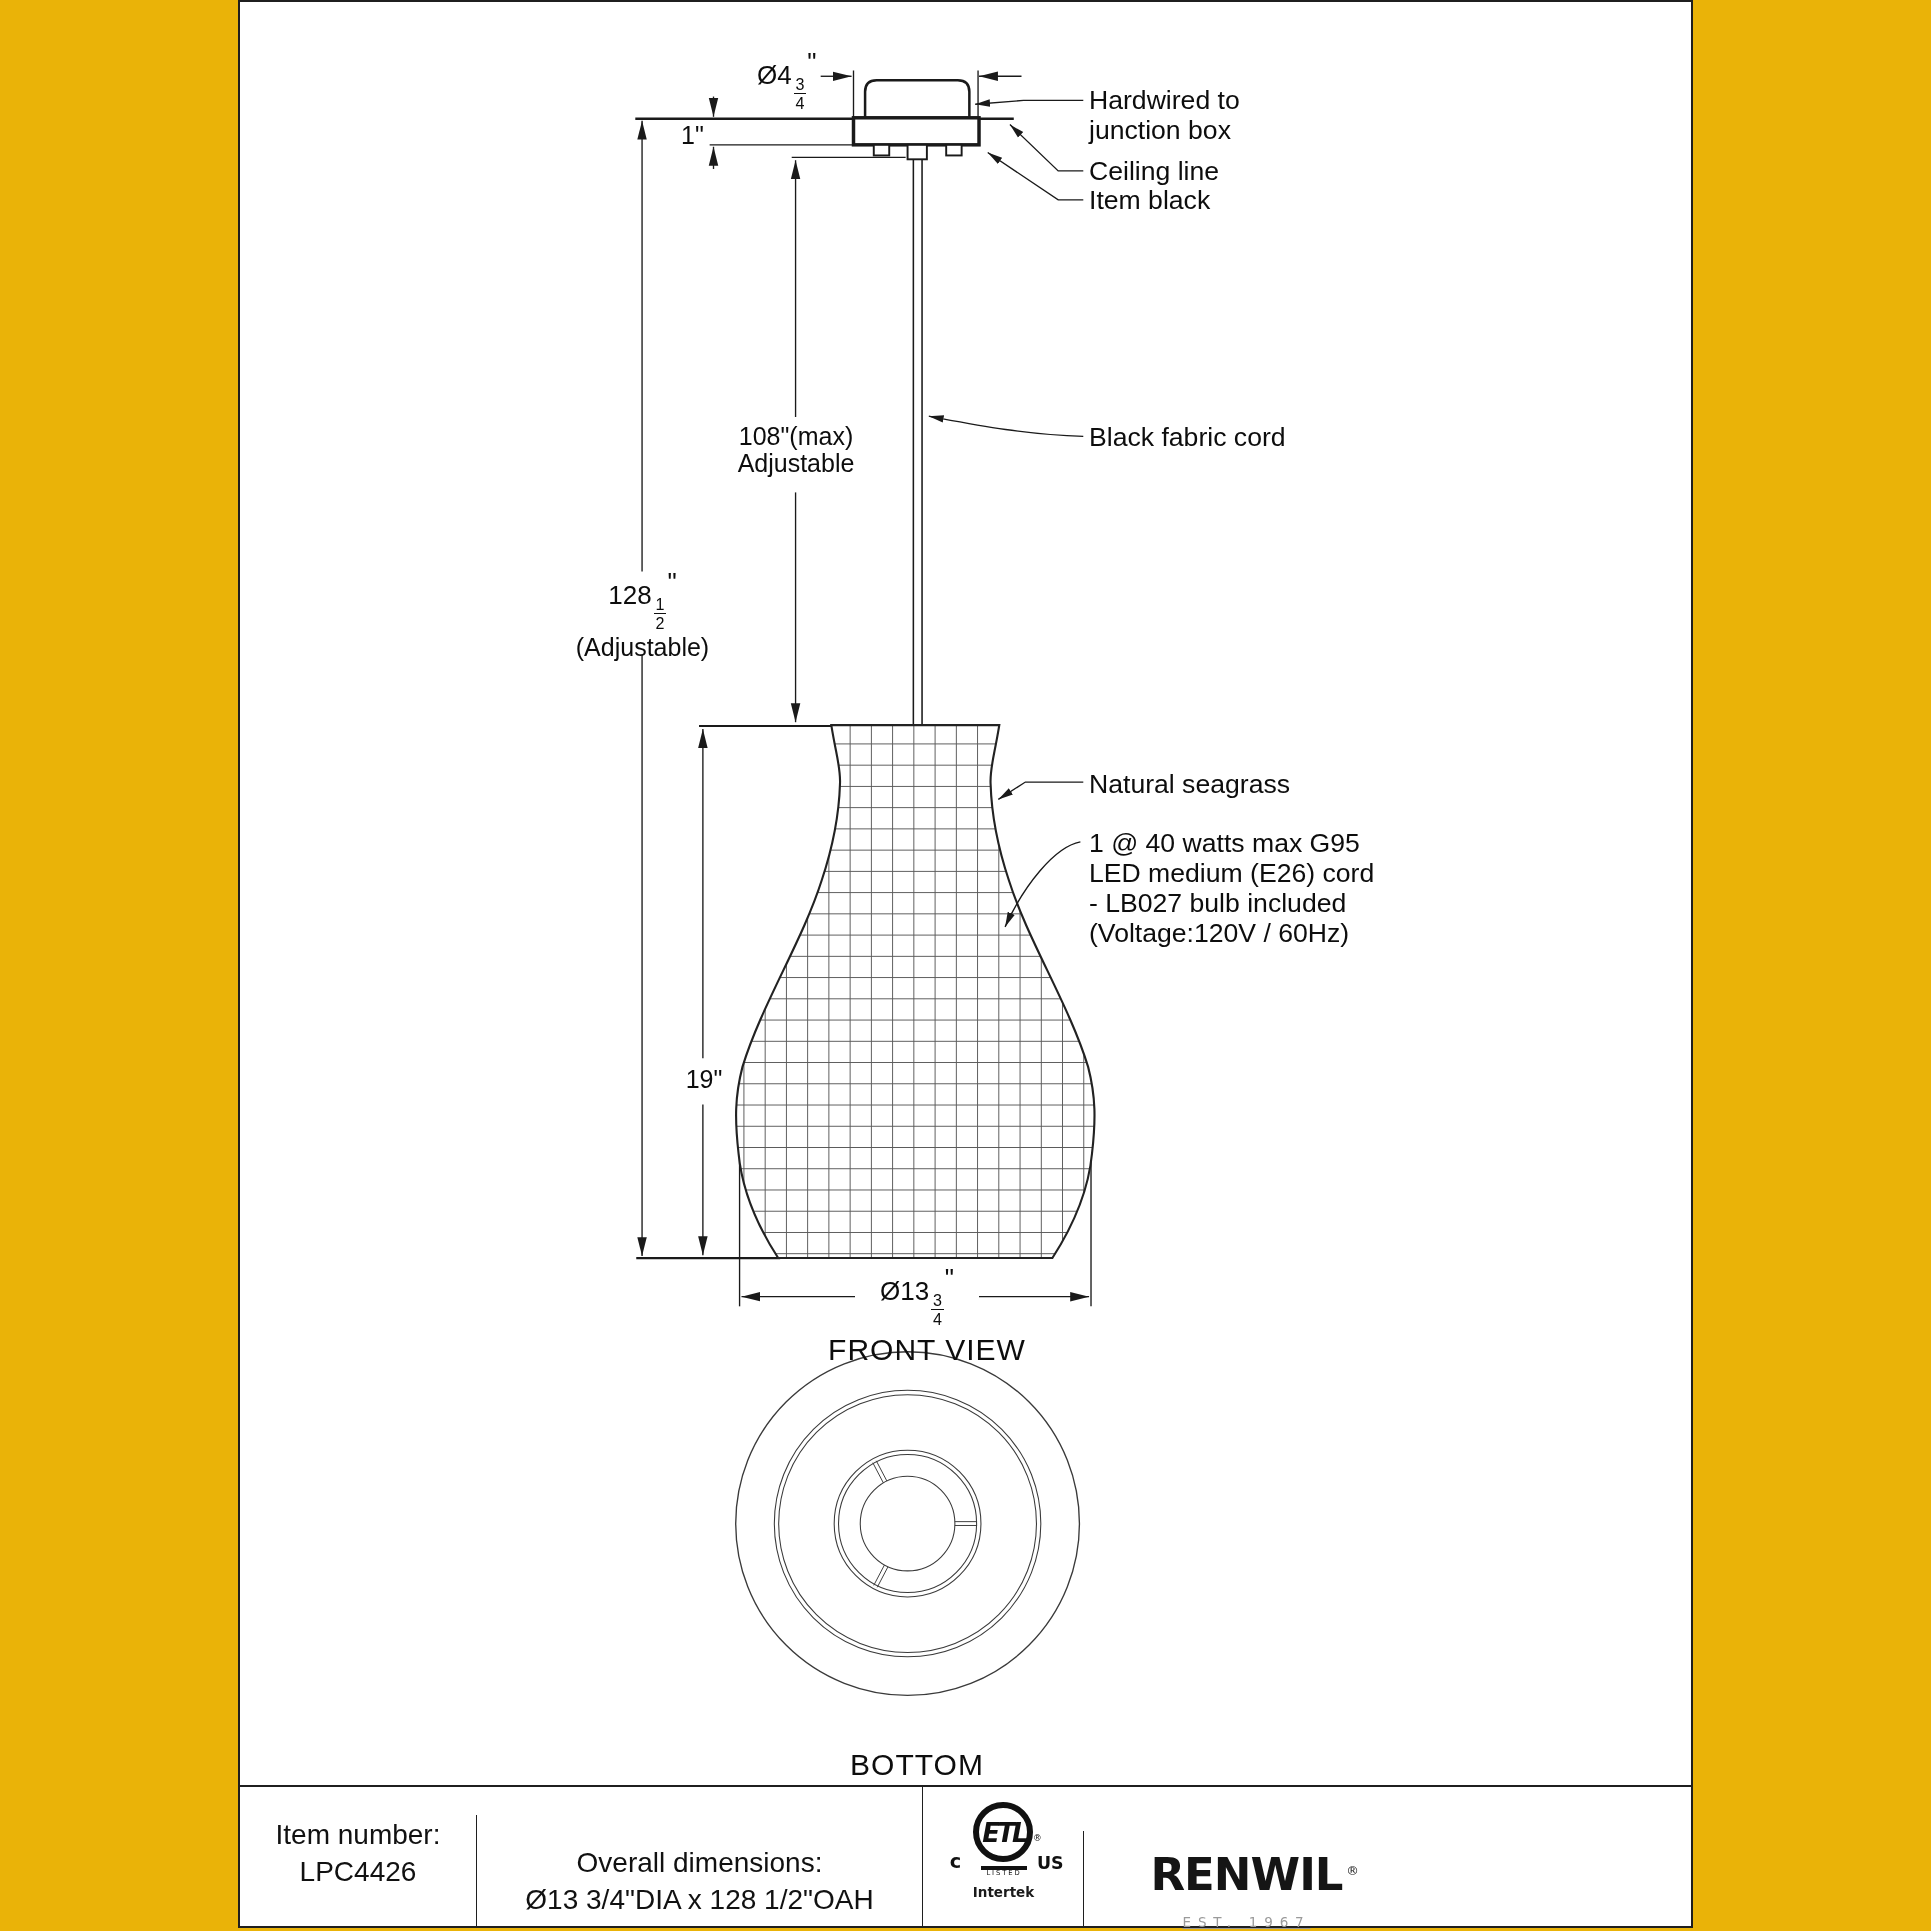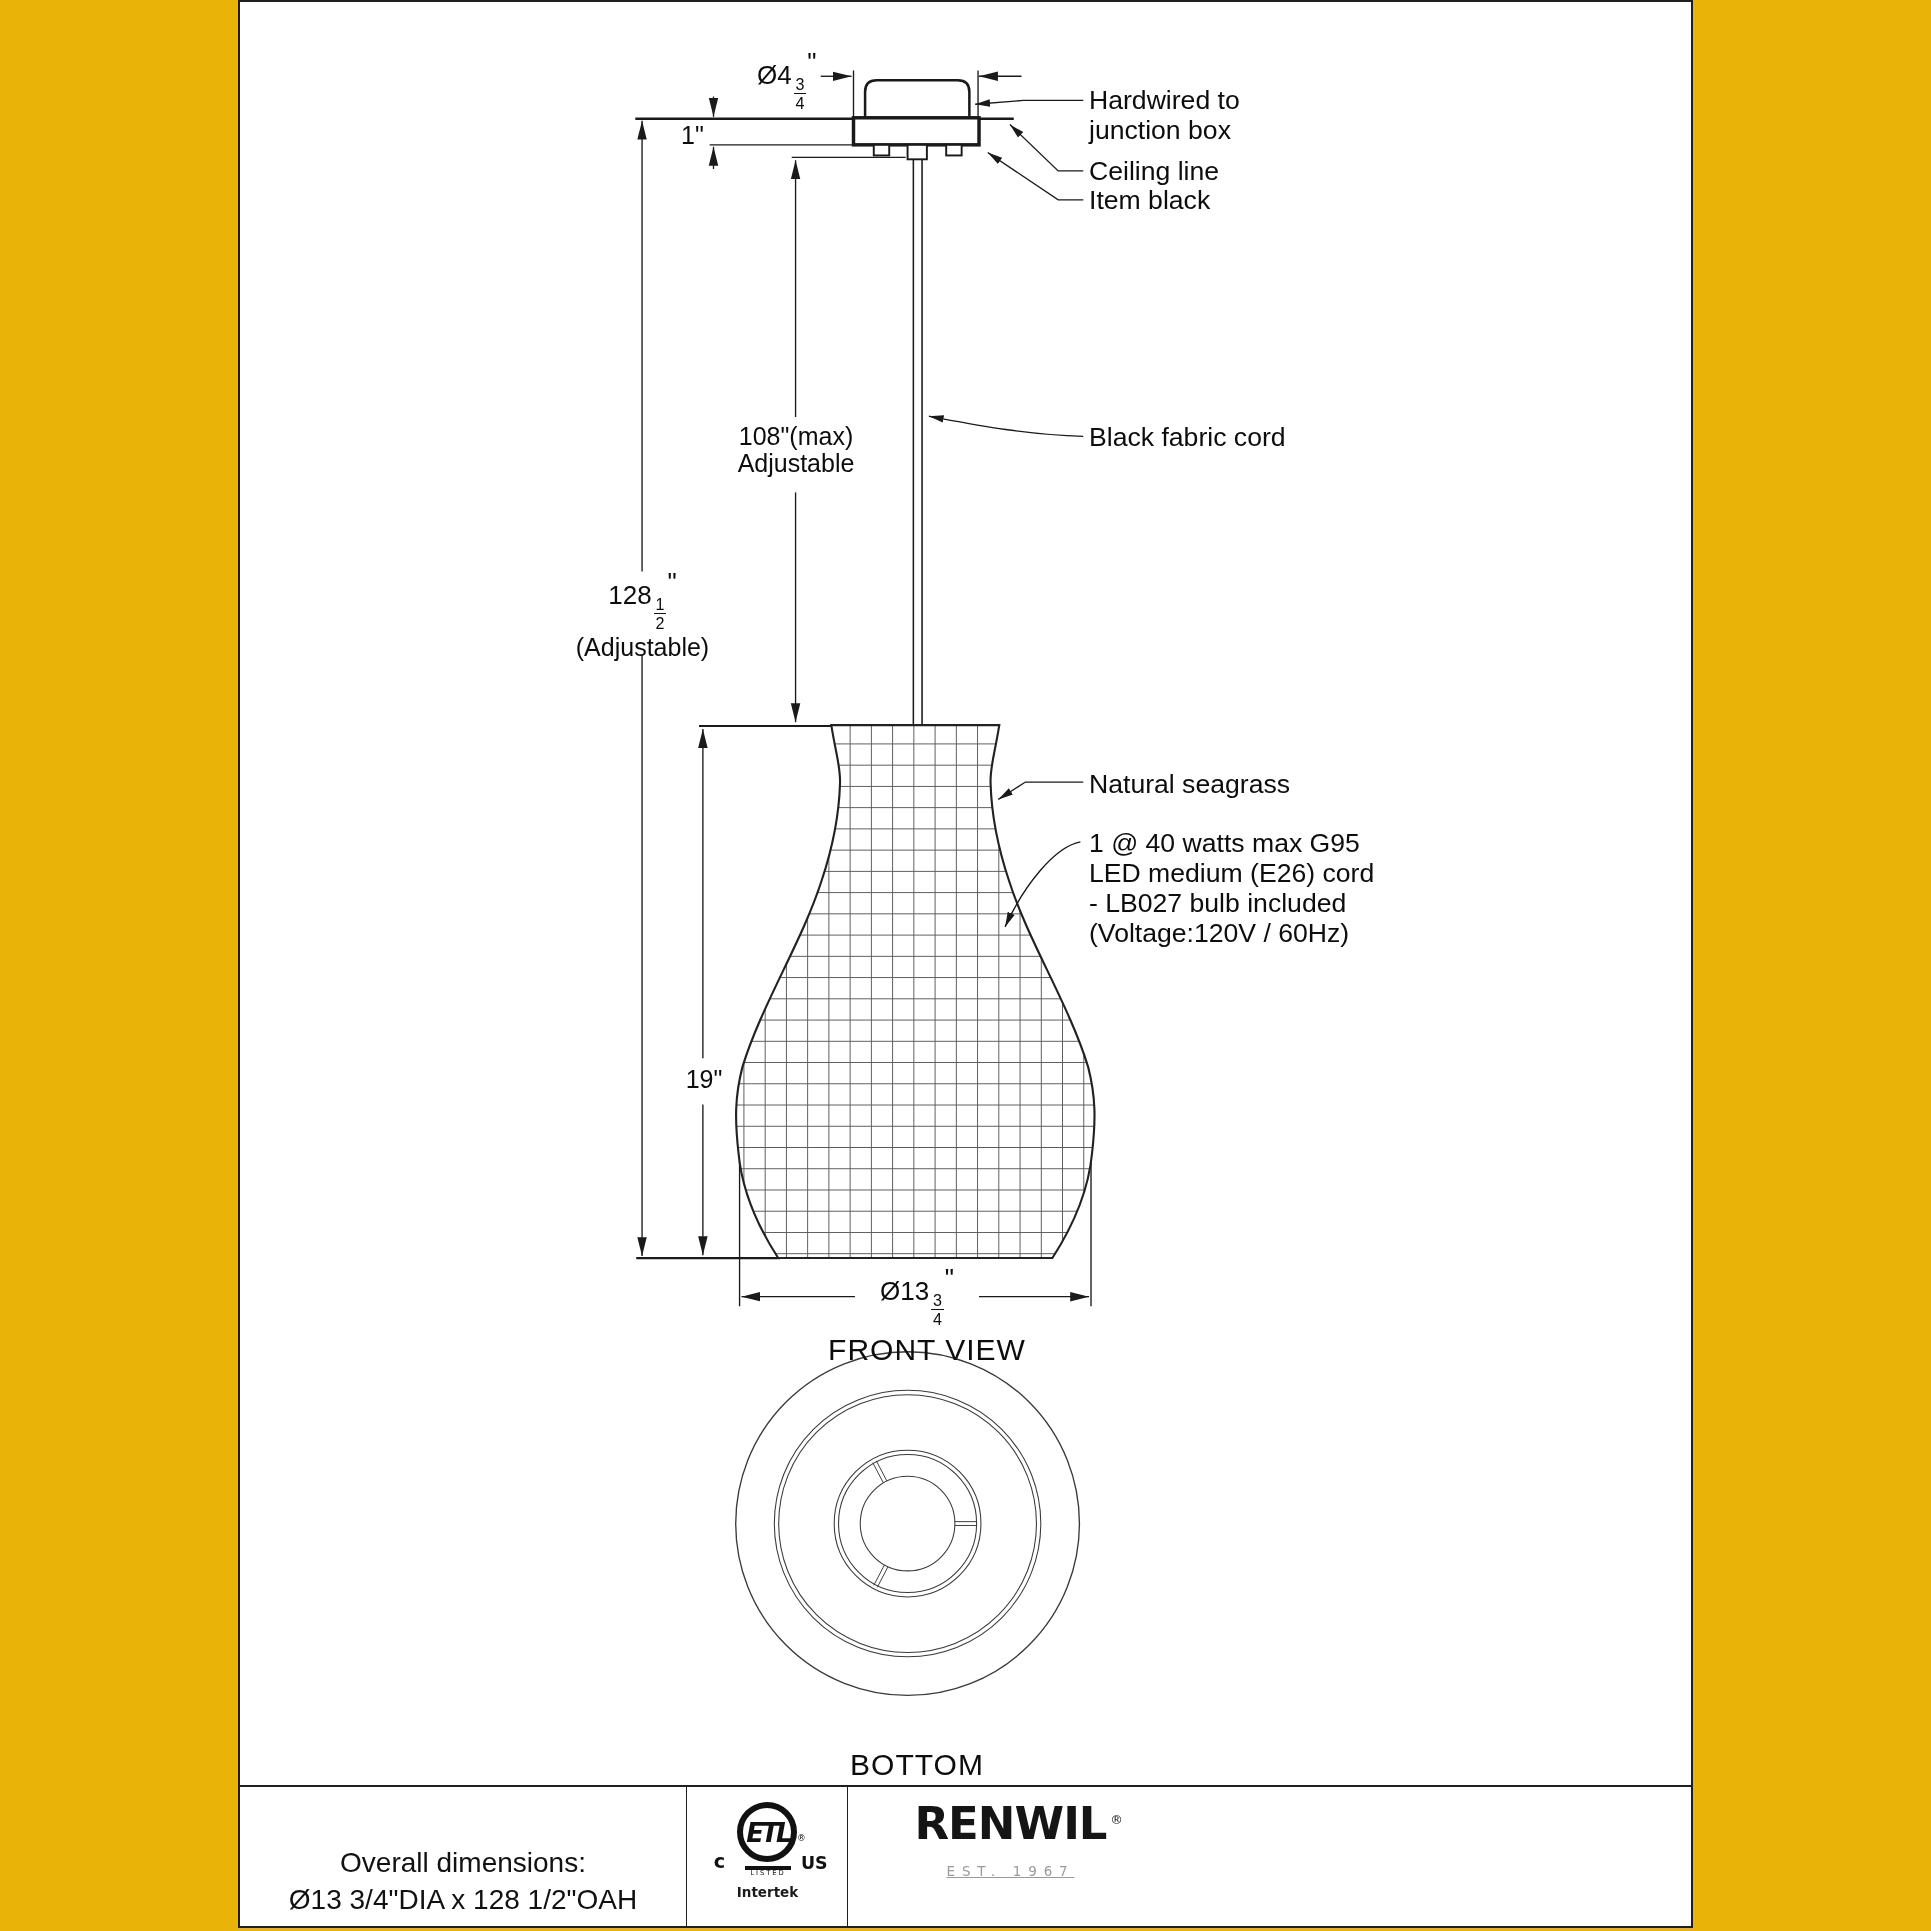--- a/index.html
+++ b/index.html
@@ -20,21 +20,21 @@
   .frac .den{padding-top:1px;}
   .unit{position:relative;top:-0.5em;margin-left:1px;}
   .viewtitle{position:absolute;font-size:30px;letter-spacing:1px;color:#0d0d0d;}
 
   
   .footer{position:absolute;left:238px;top:1785px;width:1451px;height:139px;
           border:2.4px solid #1f1f1f;border-bottom-width:2.9px;display:flex;background:#fff;}
   .fcell{box-sizing:border-box;border-left:1.9px solid #1f1f1f;display:flex;flex-direction:column;
          align-items:center;justify-content:flex-start;padding-top:29px;font-size:28px;line-height:37px;}
   .fcell:first-child{border-left:none;}
-  .fc1{width:236px;} .fc2{width:280px;} .fc3{width:446px;margin-top:28px;} .fc4{width:161px;padding-top:7.7px;} .fc5{width:326px;padding-top:14px;}
+  .fc1{width:236px;} .fc2{width:280px;} .fc3{width:446px;margin-top:28px;} .fc4{width:161px;padding-top:7.7px;} .fc5{width:326px;padding-top:21px;margin-top:44px;}
 
   
   .etl{position:relative;width:126px;height:116px;font-family:"DejaVu Sans",sans-serif;}
   .etl .ring{position:absolute;left:33px;top:7.7px;width:48px;height:48px;border:6.8px solid #111;border-radius:50%;}
   .etl .etltext{position:absolute;left:33px;top:7.7px;width:62px;height:62px;display:flex;align-items:center;
         justify-content:center;font-style:italic;font-weight:bold;font-size:26px;letter-spacing:-2.9px;color:#111;}
   .etl .creg{position:absolute;left:93px;top:25px;font-size:8.7px;}
   .etl .cc{position:absolute;left:9.7px;top:48px;font-size:19.3px;font-weight:bold;}
   .etl .cus{position:absolute;left:97px;top:50px;font-size:17.4px;font-weight:bold;}
   .etl .listed{position:absolute;left:33px;top:60px;width:62px;text-align:center;font-size:6.8px;letter-spacing:1.9px;}
@@ -183,20 +183,24 @@
     <span style="display:block">1 @ 40 watts max G95</span>
     <span style="display:block">LED medium (E26) cord</span>
     <span style="display:block">- LB027 bulb included</span>
     <span style="display:block">(Voltage:120V / 60Hz)</span>
   </div>
 
   <div class="viewtitle ctr" style="left:828px;top:1333px;width:198px;">FRONT VIEW</div>
   <div class="viewtitle ctr" style="left:818px;top:1700px;width:198px;margin-top:48px;">BOTTOM VIEW</div>
 
   <div class="footer">
+    <div class="fcell fc1">
+      <span>Item number:</span>
+      <span>LPC4426</span>
+    </div>
     <div class="fcell fc3">
       <span>Overall dimensions:</span>
       <span>Ø13 3/4"DIA x 128 1/2"OAH</span>
     </div>
     <div class="fcell fc4">
       <div class="etl">
         <div class="ring"></div>
         <div class="etltext">ETL</div>
         <span class="creg">®</span>
         <span class="cc">c</span>

